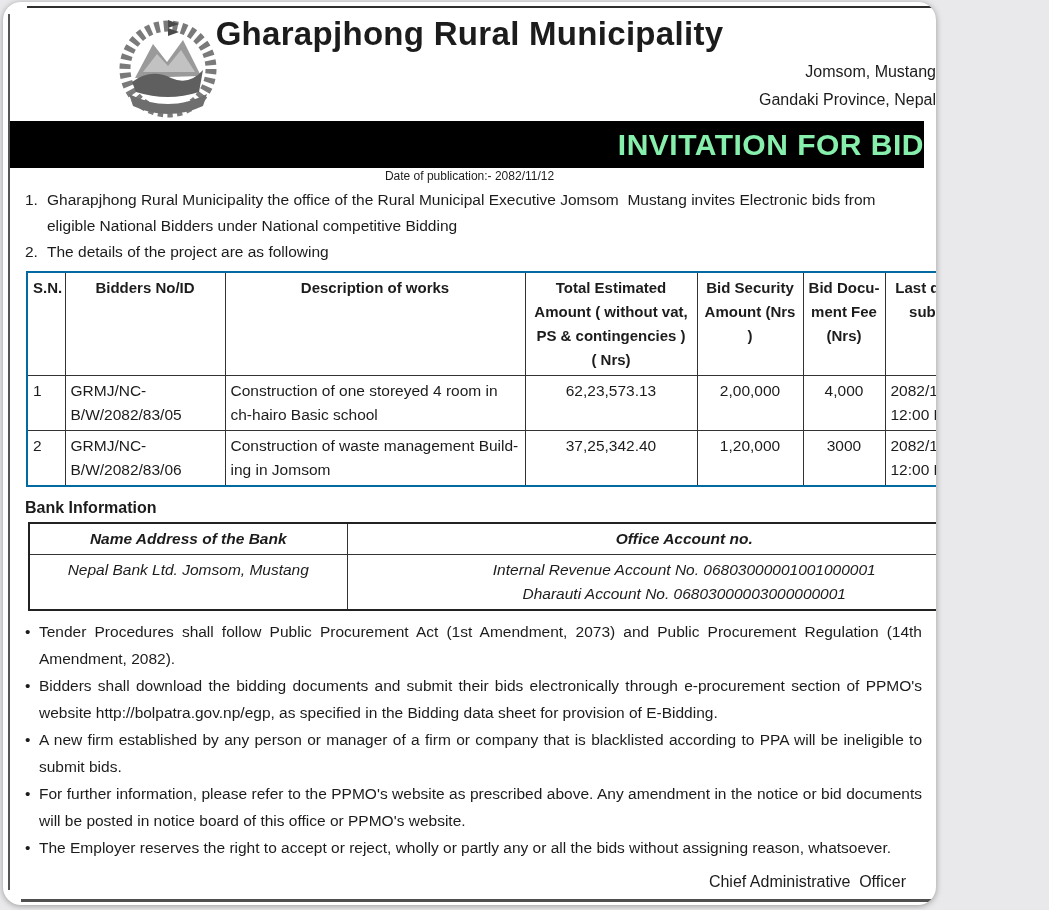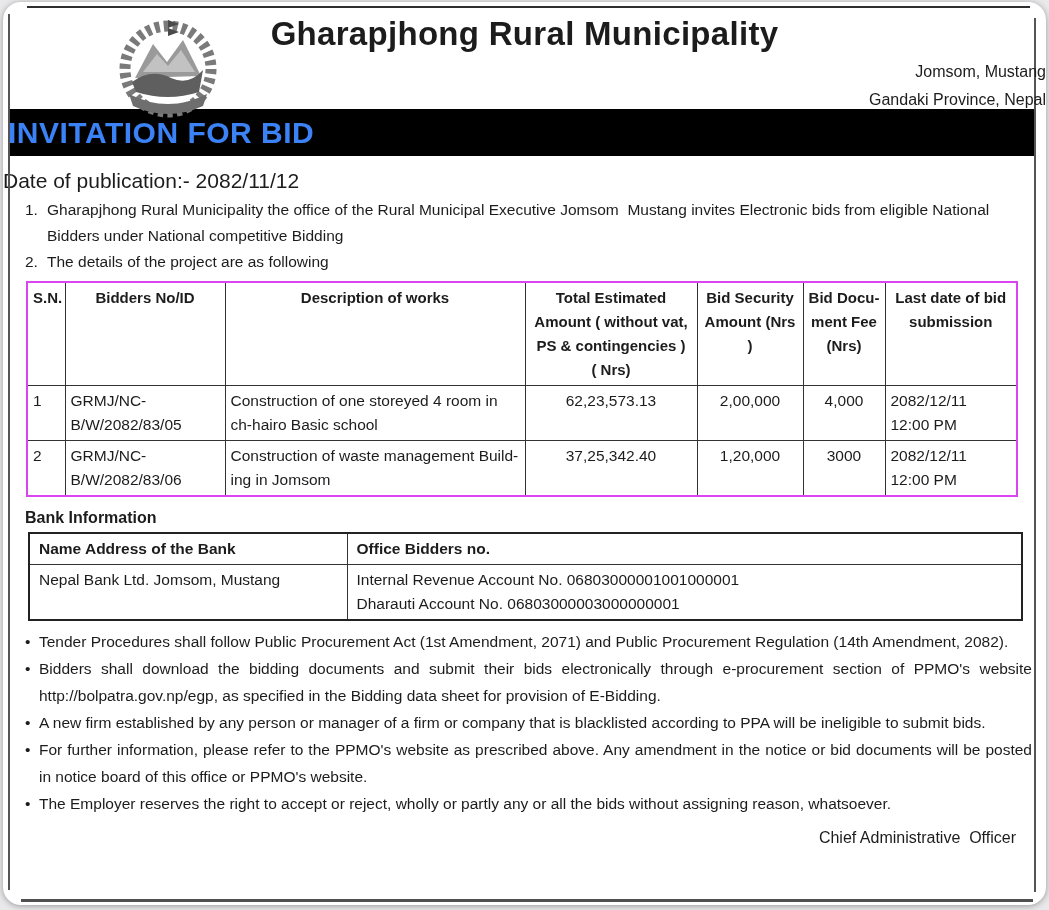--- a/index.html
+++ b/index.html
@@ -6,75 +6,75 @@
   body {
     width:1049px; height:910px;
     background:#e9e9eb;
     font-family:"Liberation Sans", sans-serif;
     color:#1c1c1c;
     position:relative;
     overflow:hidden;
   }
   .card {
     position:absolute; left:3px; top:2px;
-    width:1043px; height:903px;
+    width:933px; height:903px;
     background:#ffffff;
     border-radius:18px;
     box-shadow:0 1px 6px rgba(0,0,0,.35);
     overflow:hidden;
   }
   
   .frame-top    { position:absolute; left:24px;  top:4px;   width:1003px; height:2px; background:#2e2e2e; }
   .frame-left   { position:absolute; left:5px;   top:12px;  width:2px;    height:876px; background:#555; }
   .frame-right  { position:absolute; left:1031px; top:16px; width:2px;    height:874px; background:#555; }
   .frame-bottom { position:absolute; left:18px;  top:897px; width:1012px; height:3px; background:#4f4f4f; }
 
   .hdr { text-align:center; padding-top:13px; position:relative; }
   .title    { font-size:33px; font-weight:bold; letter-spacing:.3px; }
   .subtitle { font-size:23px; font-weight:bold; margin-top:12px; }
   .addr     { font-size:16px; margin-top:10px;text-align:right; }
   .logo { position:absolute; left:110px; top:12px; width:110px; height:106px; }
 
   .banner {
-    margin:0 12px 0 5px;
-    background:#000; color:#3b82f6;
-    text-align:left; font-size:30px; font-weight:bold;
+    margin:12px 12px 0 5px;
+    background:#000; color:#86efac;
+    text-align:right; font-size:30px; font-weight:bold;
     height:47px; line-height:47px; letter-spacing:.5px;
   }
 
-  .date-line { text-align:left; font-size:21px; margin-top:13px; }
+  .date-line { text-align:center; font-size:12px; margin-top:1px; }
 
   .intro { margin:4px 18px 0 22px; font-size:15.5px; line-height:26px; }
   .intro-item { display:flex; }
   .intro-num  { width:22px; flex:none; }
   .intro-text { white-space:pre-wrap; flex:1; }
 
   table { border-collapse:collapse; }
   .bid-table {
     margin:6px 0 4px 23px; width:990px; table-layout:fixed;
-    font-size:15.5px; border:2px solid #d946ef;
+    font-size:15.5px; border:2px solid #0369a1;
   }
   .bid-table th, .bid-table td {
     border:1px solid #333; vertical-align:top;
     padding:3px 5px; line-height:24px; overflow:hidden;
   }
   .bid-table th { font-size:15px; font-weight:bold; text-align:center; white-space:pre-line; }
   .bid-table thead tr { height:98px; }
   .bid-table tbody tr { height:50px; }
   .pw  { white-space:pre-wrap; }
   .ctr { text-align:center; }
 
   .bank-label { margin:12px 0 0 22px; font-size:16px; font-weight:bold; }
   .bank-table {
     margin:5px 0 0 25px; width:993px; table-layout:fixed;
     font-size:15.5px; border:2px solid #222;
   }
   .bank-table th, .bank-table td {
-    border:1px solid #333; text-align:left; vertical-align:top;
-    padding:3px 9px; line-height:24px;
+    border:1px solid #333; text-align:center; vertical-align:top;
+    padding:3px 16px; line-height:24px;font-style:italic;
   }
   .bank-table thead tr { height:26px; }
 
   .contact { margin:12px 0 0 22px; font-size:16px; font-weight:bold; }
 
   .bullets { margin:7px 14px 0 22px; font-size:15.5px; line-height:27px; }
   .bullet { display:flex; }
   .bullet-dot  { width:14px; flex:none; }
   .bullet-text { flex:1; text-align:justify; }
 
@@ -178,37 +178,37 @@
   <div class="bank-label">Bank Information</div>
 
   <table class="bank-table">
     <colgroup>
         <col style="width:318px">
         <col style="width:675px">
       </colgroup>
     <thead>
       <tr>
         <th>Name Address of the Bank</th>
-        <th>Office Bidders no.</th>
+        <th>Office Account no.</th>
       </tr>
     </thead>
     <tbody>
       <tr>
         <td>Nepal Bank Ltd. Jomsom, Mustang</td>
         <td class="pw">Internal Revenue Account No. 06803000001001000001
 Dharauti Account No. 06803000003000000001</td>
       </tr>
     </tbody>
   </table>
 
 
   <div class="bullets">
     <div class="bullet">
       <span class="bullet-dot">•</span>
-      <span class="bullet-text">Tender Procedures shall follow Public Procurement Act (1st Amendment, 2071) and Public Procurement Regulation (14th Amendment, 2082).</span>
+      <span class="bullet-text">Tender Procedures shall follow Public Procurement Act (1st Amendment, 2073) and Public Procurement Regulation (14th Amendment, 2082).</span>
     </div>
     <div class="bullet">
       <span class="bullet-dot">•</span>
       <span class="bullet-text">Bidders shall download the bidding documents and submit their bids electronically through e-procurement section of PPMO's website http://bolpatra.gov.np/egp, as specified in the Bidding data sheet for provision of E-Bidding.</span>
     </div>
     <div class="bullet">
       <span class="bullet-dot">•</span>
       <span class="bullet-text">A new firm established by any person or manager of a firm or company that is blacklisted according to PPA will be ineligible to submit bids.</span>
     </div>
     <div class="bullet">

